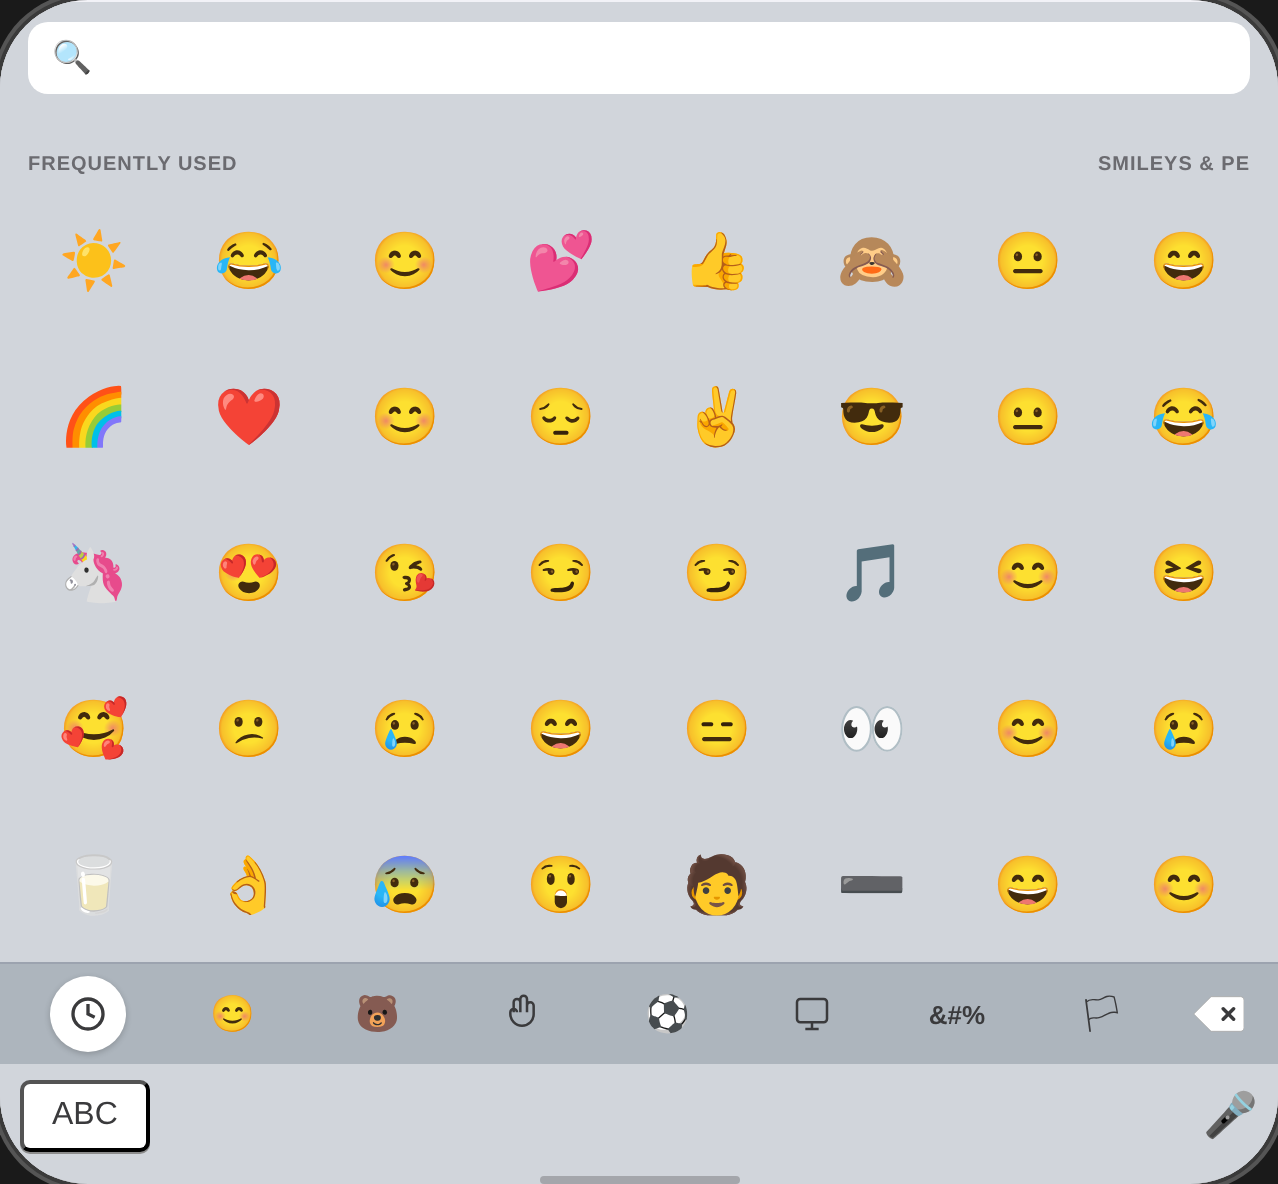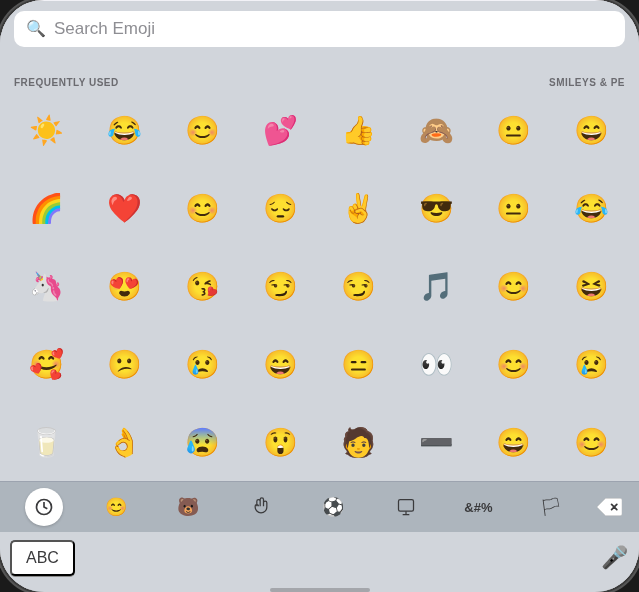--- a/index.html
+++ b/index.html
@@ -176,21 +176,20 @@
 <body>
 
 <div class="phone-frame">
   <div class="spacer-top"></div>
 
   <div class="keyboard-area">
 
     <div class="search-bar-container">
       <div class="search-bar">
         <span class="search-icon">🔍</span>
-        <span class="search-placeholder">Search Emoji</span>
       </div>
     </div>
 
     <div class="section-headers">
       <span class="section-header">FREQUENTLY USED</span>
       <span class="section-header">SMILEYS &amp; PE</span>
     </div>
 
     <div class="emoji-grid-container">
       <div class="emoji-grid" id="emoji-grid">

